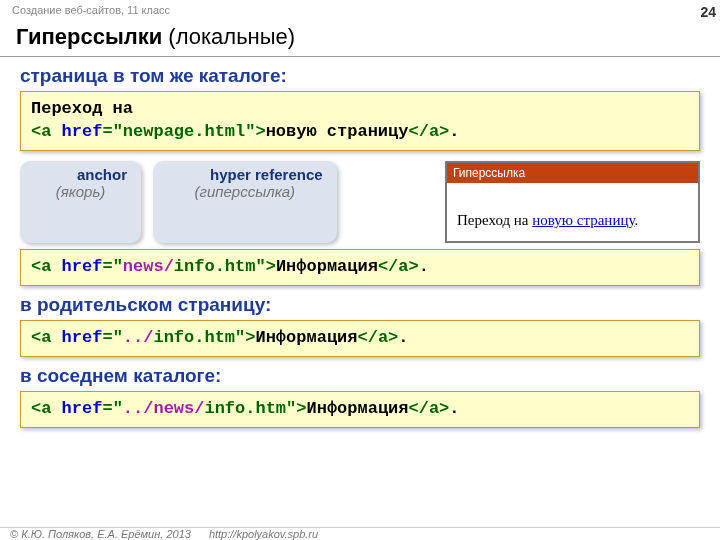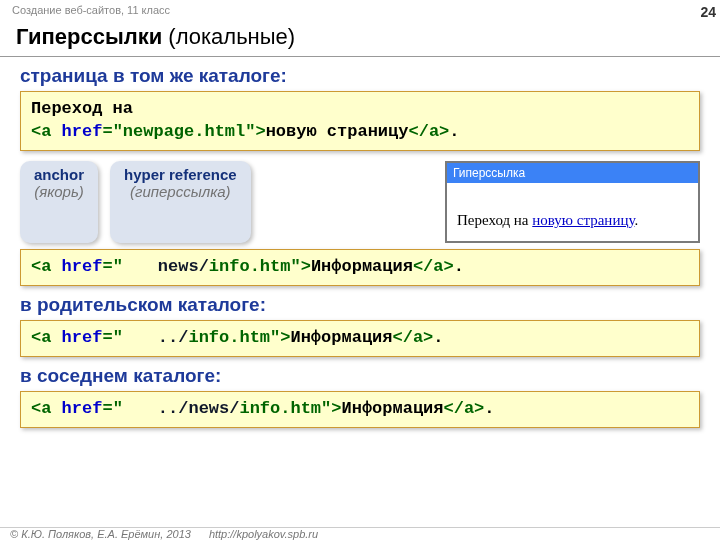--- a/index.html
+++ b/index.html
@@ -37,46 +37,46 @@
     padding: 6px 10px;
     font-family: "Courier New", monospace;
     font-size: 17px;
     font-weight: bold;
     line-height: 1.35;
     box-shadow: 2px 2px 4px rgba(0,0,0,0.25);
     margin-bottom: 8px;
   }
   .c-green { color: #006400; }
   .c-blue  { color: #0000cc; }
-  .c-red   { color: #0f172a; margin-left: 35px; }
+  .c-red   { color: #a21caf; }
   .row2 {
     display: flex;
     align-items: stretch;
     gap: 12px;
     margin: 10px 0 6px 0;
   }
   .pill {
     background: #dce3ef;
     border-radius: 10px;
     padding: 5px 14px 6px 14px;
     text-align: center;
     box-shadow: 2px 2px 4px rgba(0,0,0,0.25);
     font-size: 15px;
     line-height: 1.15;
   }
-  .pill-en { color: #14317a; font-weight: bold; }
+  .pill-en { color: #14317a; font-weight: bold; margin-left: 43px; }
   .pill-ru { font-style: italic; color: #737373; }
   .window {
     border: 2px solid #7a7a7a;
     width: 255px;
     margin-left: auto;
     background: #fff;
   }
   .window-title {
-    background: #3b82f6;
+    background: #c2410c;
     color: #fff;
     font-size: 12px;
     padding: 3px 6px;
     font-family: Tahoma, Arial, sans-serif;
   }
   .window-body {
     padding: 29px 10px 12px 10px;
     font-family: "Times New Roman", serif;
     font-size: 15px;
   }
@@ -129,21 +129,21 @@
         <span>Переход на </span><span class="window-link">новую страницу</span><span>.</span>
       </div>
     </div>
   </div>
 
   <div class="code-box">
     <span class="c-green">&lt;a</span>
     <span class="c-blue">href</span><span class="c-green">=</span><span class="c-green">"</span><span class="c-red">news/</span><span class="c-green">info.htm</span><span class="c-green">"</span><span class="c-green">&gt;</span><span>Информация</span><span class="c-green">&lt;/a&gt;</span><span>.</span>
   </div>
 
-  <div class="section-label">в родительском каталоге:</div>
+  <div class="section-label">в родительском страницу:</div>
   <div class="code-box">
     <span class="c-green">&lt;a</span>
     <span class="c-blue">href</span><span class="c-green">=</span><span class="c-green">"</span><span class="c-red">../</span><span class="c-green">info.htm</span><span class="c-green">"</span><span class="c-green">&gt;</span><span>Информация</span><span class="c-green">&lt;/a&gt;</span><span>.</span>
   </div>
 
   <div class="section-label">в соседнем каталоге:</div>
   <div class="code-box">
     <span class="c-green">&lt;a</span>
     <span class="c-blue">href</span><span class="c-green">=</span><span class="c-green">"</span><span class="c-red">../news/</span><span class="c-green">info.htm</span><span class="c-green">"</span><span class="c-green">&gt;</span><span>Информация</span><span class="c-green">&lt;/a&gt;</span><span>.</span>
   </div>

